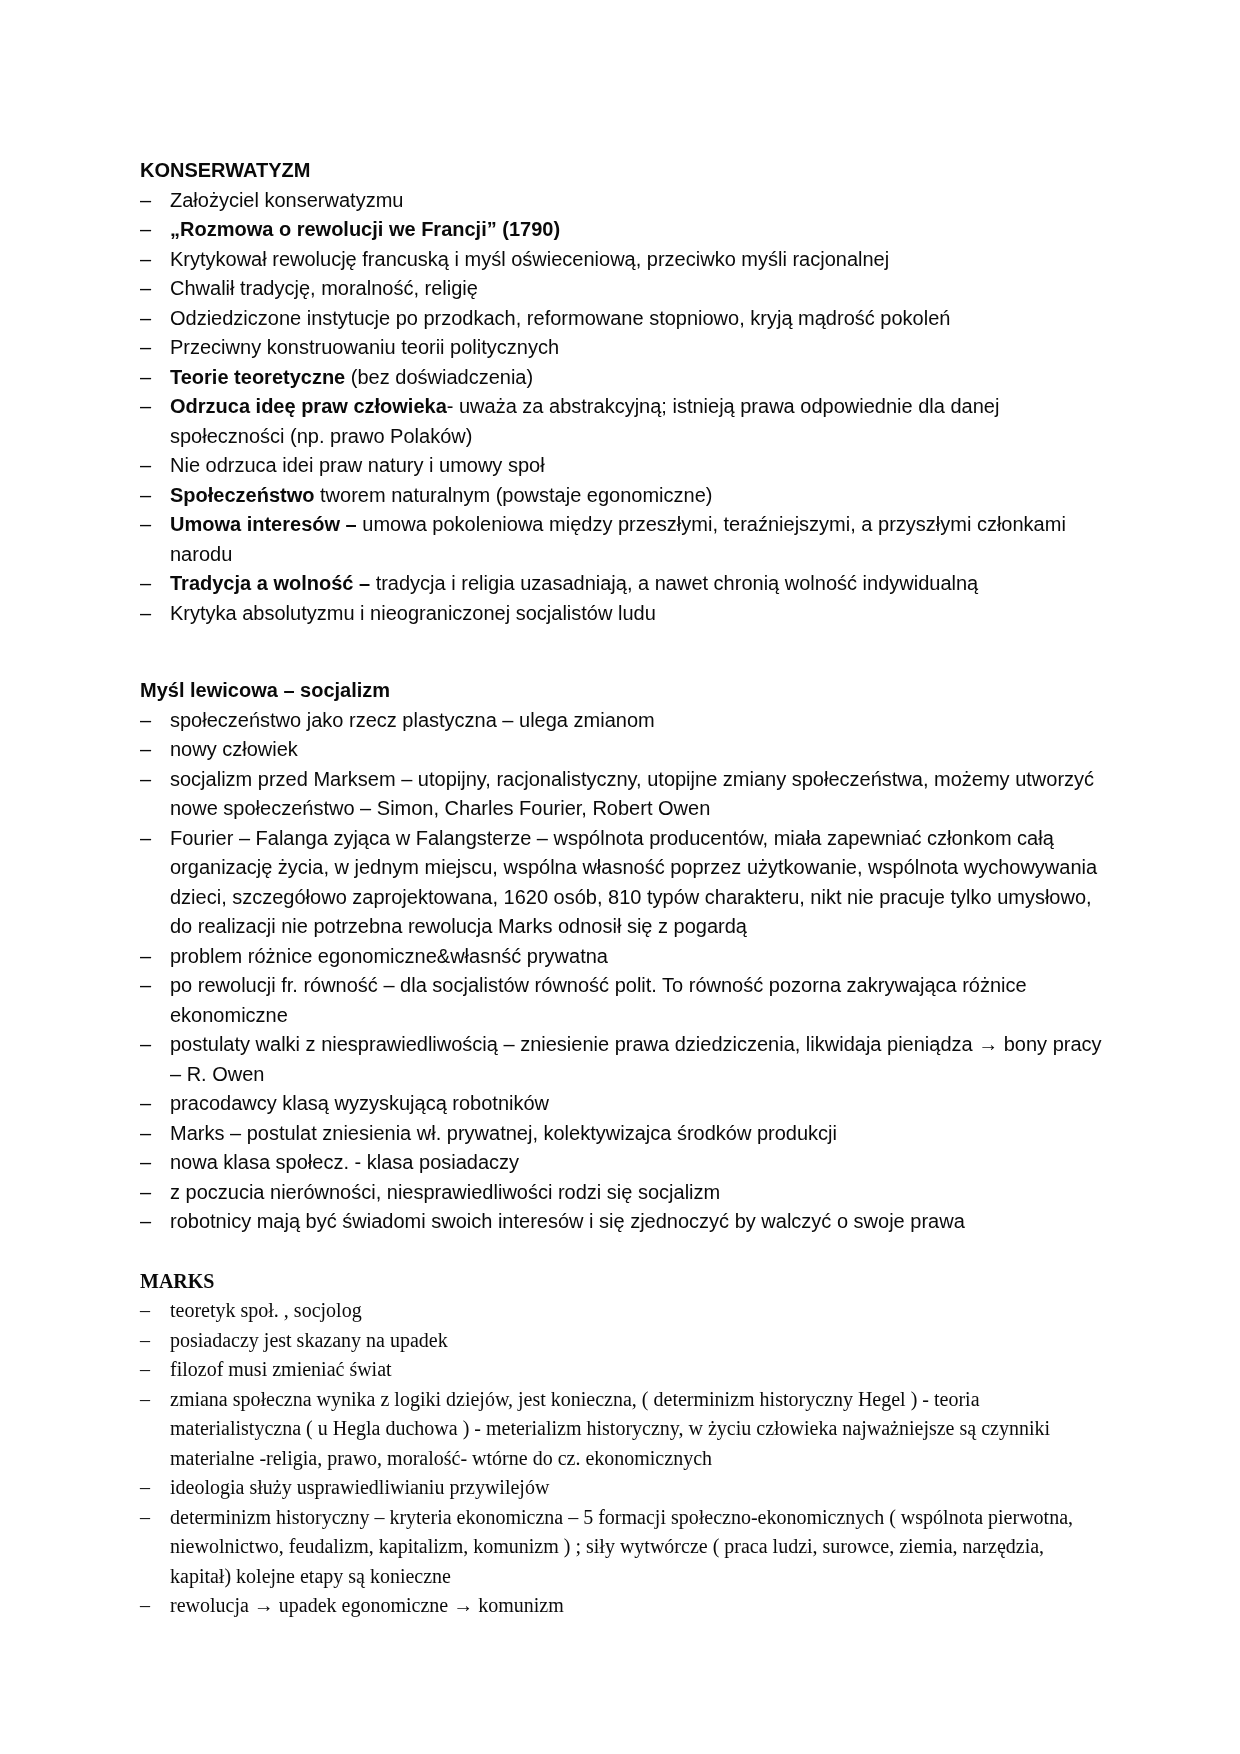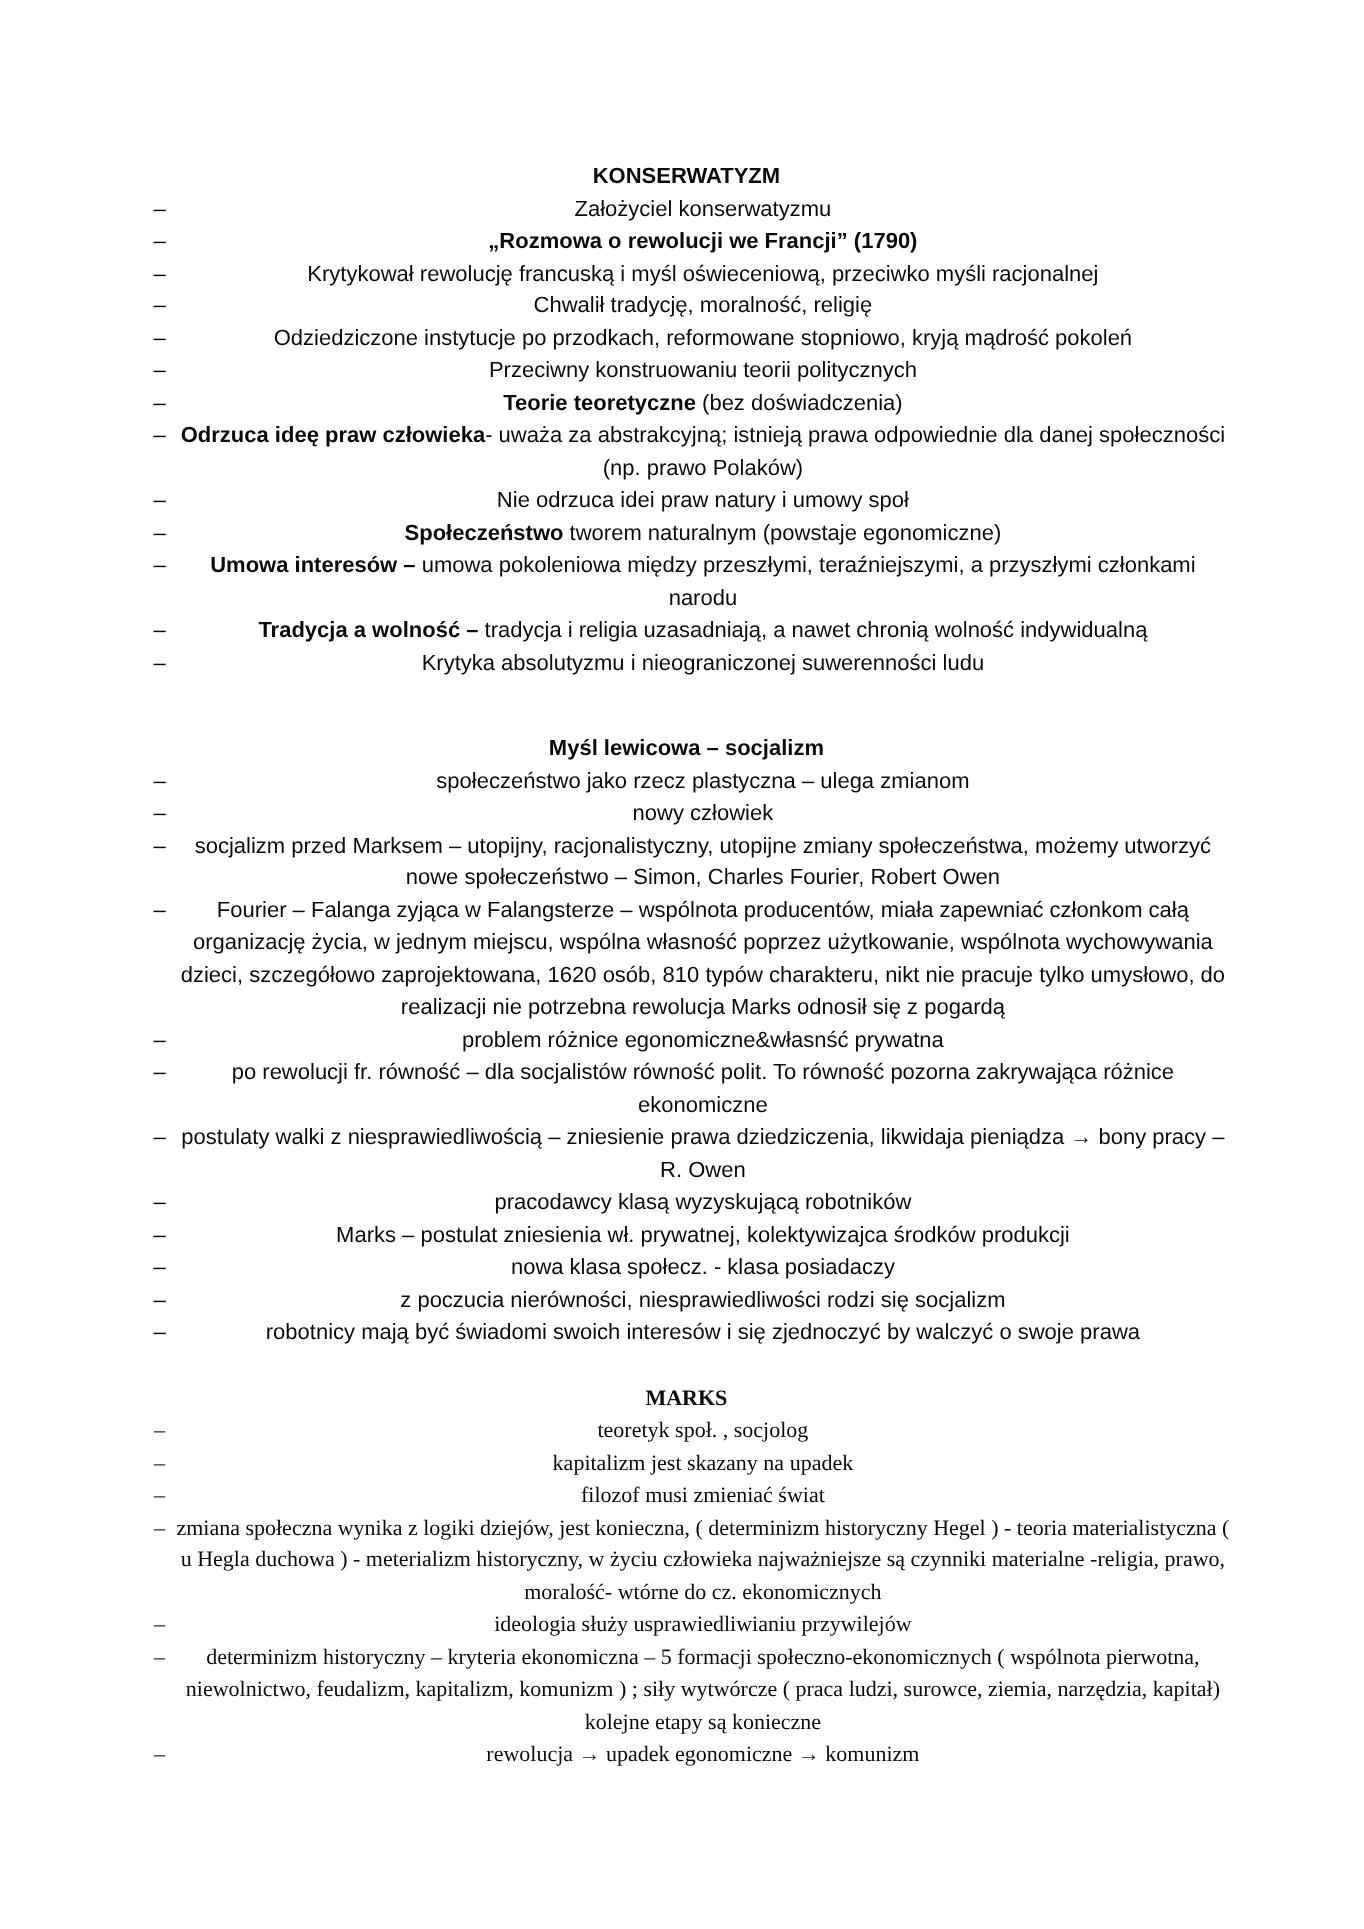--- a/index.html
+++ b/index.html
@@ -16,21 +16,21 @@
   }
   .page {
     box-sizing: border-box;
     width: 1240px;
     height: 1754px;
     padding: 146px 122px 40px 130px;
     font-size: 20px;
     line-height: 29.5px;
     -webkit-font-smoothing: antialiased;
   }
-  .section { margin: 0; text-align: center; }
+  .section { margin: 10px; }
   .section + .section { margin-top: 48px; }
   .section.tight { margin-top: 30px; font-family: Liberation Serif, serif; }
   .heading, .subheading {
     font-weight: 700;
     font-size: 20px;
     line-height: 29.5px;
     margin: 0;
   }
   .item {
     display: flex;
@@ -97,21 +97,21 @@
     <div class="item">
       <span class="dash">–</span>
       <span class="body"><b>Umowa interesów –</b><span> umowa pokoleniowa między przeszłymi, teraźniejszymi, a przyszłymi członkami narodu</span></span>
     </div>
     <div class="item">
       <span class="dash">–</span>
       <span class="body"><b>Tradycja a wolność –</b><span> tradycja i religia uzasadniają, a nawet chronią wolność indywidualną</span></span>
     </div>
     <div class="item">
       <span class="dash">–</span>
-      <span class="body"><b></b><span>Krytyka absolutyzmu i nieograniczonej suwerenności ludu</span></span>
+      <span class="body"><b></b><span>Krytyka absolutyzmu i nieograniczonej socjalistów ludu</span></span>
     </div>
   </div>
 
   <div class="section">
     <p class="heading">Myśl lewicowa – socjalizm</p>
 
     <div class="item">
       <span class="dash">–</span>
       <span class="body"><b></b><span>społeczeństwo jako rzecz plastyczna – ulega zmianom</span></span>
     </div>
@@ -163,21 +163,21 @@
 
   <div class="section tight">
     <p class="heading">MARKS</p>
 
     <div class="item">
       <span class="dash">–</span>
       <span class="body"><b></b><span>teoretyk społ. , socjolog</span></span>
     </div>
     <div class="item">
       <span class="dash">–</span>
-      <span class="body"><b></b><span>kapitalizm jest skazany na upadek</span></span>
+      <span class="body"><b></b><span>posiadaczy jest skazany na upadek</span></span>
     </div>
     <div class="item">
       <span class="dash">–</span>
       <span class="body"><b></b><span>filozof musi zmieniać świat</span></span>
     </div>
     <div class="item">
       <span class="dash">–</span>
       <span class="body"><b></b><span>zmiana społeczna wynika z logiki dziejów, jest konieczna, ( determinizm historyczny Hegel ) - teoria materialistyczna ( u Hegla duchowa ) - meterializm historyczny, w życiu człowieka najważniejsze są czynniki materialne -religia, prawo, moralość- wtórne do cz. ekonomicznych</span></span>
     </div>
     <div class="item">

